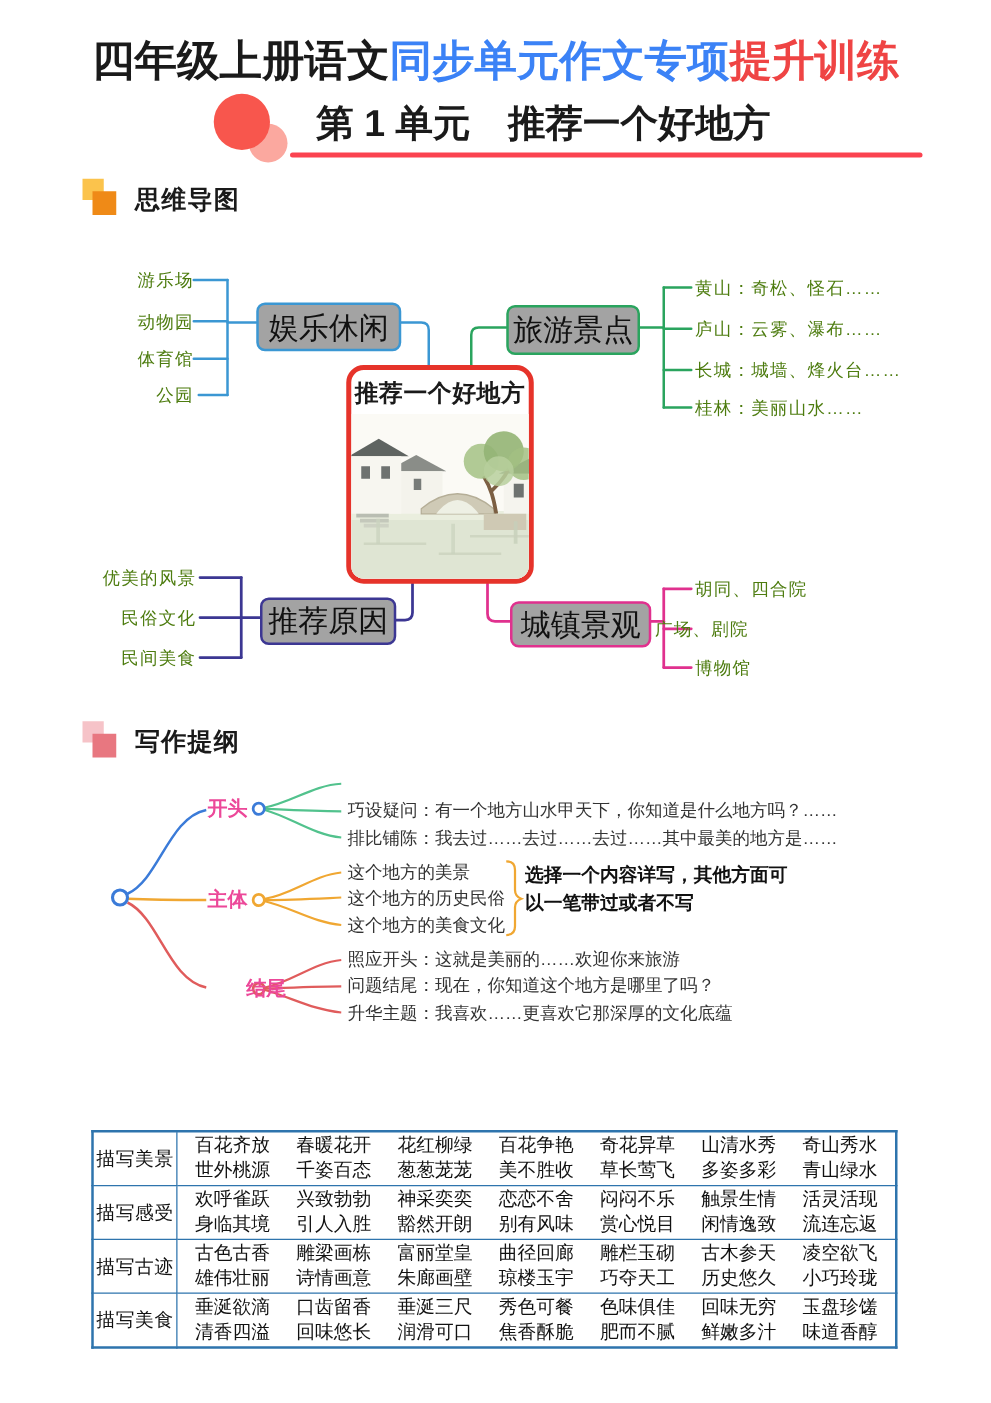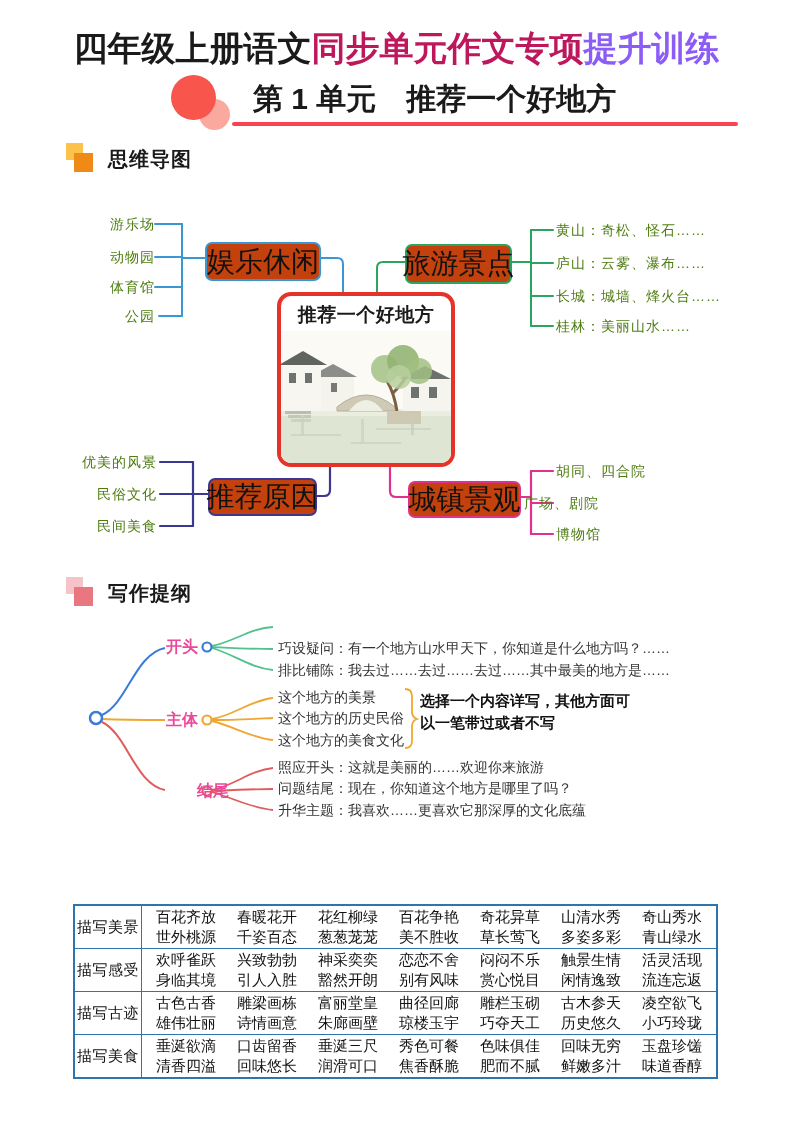--- a/index.html
+++ b/index.html
@@ -3,22 +3,22 @@
 <meta charset="utf-8">
 <style>
   html,body{margin:0;padding:0;background:#ffffff;}
   .page{
     position:relative;width:793px;height:1122px;margin:0 auto;background:#ffffff;
     font-family:"Liberation Sans","DejaVu Sans",sans-serif;color:#1a1a1a;overflow:hidden;
   }
   
   .main-title{position:absolute;top:26px;left:0;width:100%;text-align:center;
     font-size:34px;font-weight:900;letter-spacing:0px;white-space:nowrap;}
-  .t-blue{color:#be185d;}
-  .t-red{color:#8b5cf6;}
+  .t-blue{color:#3b82f6;}
+  .t-red{color:#ef4444;}
   .dot{position:absolute;border-radius:50%;}
   .dot-dark{left:171px;top:75px;width:45px;height:45px;background:#f8564d;z-index:2;}
   .dot-light{left:199px;top:99px;width:31px;height:31px;background:#fba89f;z-index:1;}
   .subtitle-text{position:absolute;left:253px;top:79px;font-size:30px;font-weight:800;white-space:nowrap;}
   .subtitle-underline{position:absolute;left:232px;top:122px;width:506px;height:4px;background:#fb4350;border-radius:2px;}
   
   .sec-head{position:absolute;display:flex;align-items:center;}
   .sec-icon{position:relative;width:30px;height:32px;flex:0 0 30px;}
   .sec-icon .sq-back{position:absolute;left:0;top:0;width:17px;height:17px;}
   .sec-icon .sq-front{position:absolute;left:8px;top:10px;width:19px;height:19px;}
@@ -30,26 +30,26 @@
   #sec-outline .sq-back{background:#f6c3c8;}
   #sec-outline .sq-front{background:#e87780;}
   #sec-words{left:66px;top:841px;}
   #sec-words .sq-back{background:#b8c3e6;}
   #sec-words .sq-front{background:#3a57a7;}
   
   .mm-lines{position:absolute;left:60px;top:200px;}
   .mm-kid{position:absolute;font-size:14px;line-height:20px;color:#4d7c0f;letter-spacing:1px;white-space:nowrap;}
   .mm-kid.ra{text-align:right;}
   .mm-box{position:absolute;display:flex;align-items:center;justify-content:center;
-    background:#c2410c;border-radius:7px;font-size:28px;font-weight:500;white-space:nowrap;color:#111;}
+    background:#a3a3a3;border-radius:7px;font-size:24px;font-weight:500;white-space:nowrap;color:#111;}
   .mm-box.blue{border:2px solid #3b97d3;}
   .mm-box.green{border:2px solid #2aa45e;}
   .mm-box.navy{border:2.5px solid #3c3793;}
   .mm-box.magenta{border:2.5px solid #e0318e;}
-  .mm-center{position:absolute;left:277px;top:292px;width:178px;height:175px;box-sizing:border-box;
+  .mm-center{position:absolute;left:277px;top:292px;width:150px;height:175px;box-sizing:border-box;
     border:4px solid #e6332a;border-radius:14px;background:#ffffff;overflow:hidden;}
   .mm-center-title{margin-top:6px;text-align:center;font-size:19px;font-weight:600;letter-spacing:0.5px;}
   .mm-center-scene{position:absolute;left:0;bottom:0;width:170px;height:132px;}
   
   .ol-lines{position:absolute;left:55px;top:612px;}
   .ol-node{position:absolute;font-size:16px;font-weight:700;color:#ec4899;white-space:nowrap;}
   .ol-item{position:absolute;left:278px;font-size:14px;line-height:20px;color:#333;white-space:nowrap;}
   .ol-note{position:absolute;left:420px;width:250px;font-size:15px;font-weight:700;line-height:22px;color:#111;}
   
   .words-table{position:absolute;left:73px;top:904px;width:645px;border-collapse:collapse;

